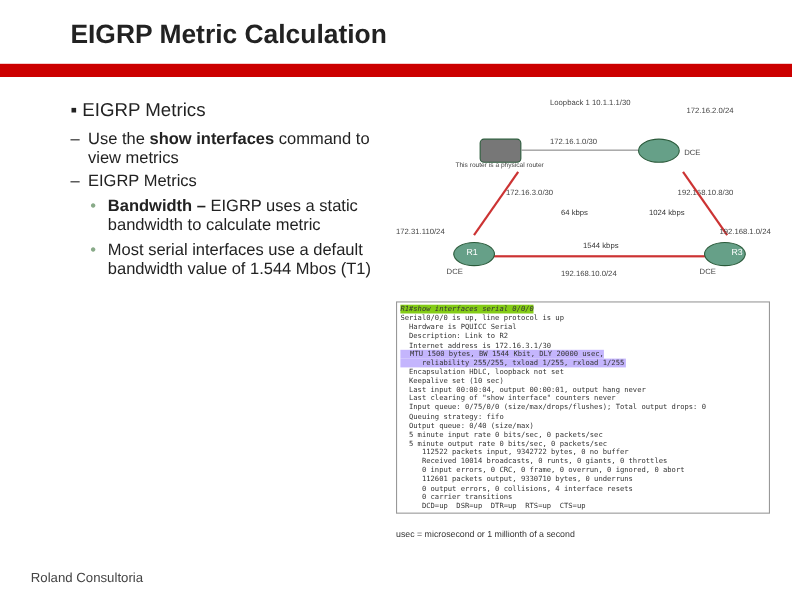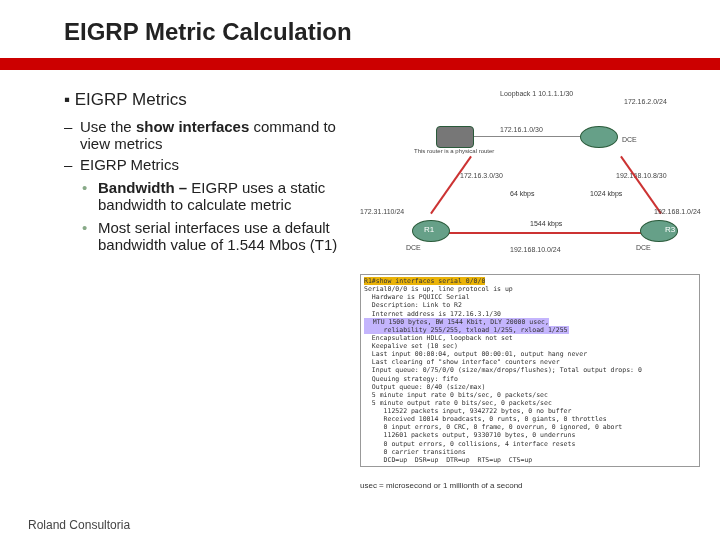--- a/index.html
+++ b/index.html
@@ -18,21 +18,21 @@
   .sub::before { content: "• "; color: #8a8; position: absolute; left: -16px; }
   .diagram { position: relative; width: 340px; height: 180px; margin-bottom: 4px; }
   .router { position: absolute; width: 38px; height: 22px; background: #66a088; border-radius: 50%; border: 1px solid #2a5a3a; }
   .router.isp { border-radius: 4px; background: #777; }
   .rlabel { position: absolute; font-size: 8px; color: #222; }
   .netlabel { position: absolute; font-size: 7px; color: #444; white-space: nowrap; }
   .linkline { position: absolute; background: #888; }
   .link-red { position: absolute; background: #c33; transform: skewY(8deg); }
   .bwlabel { position: absolute; font-size: 7px; color: #333; }
   .cli { width: 340px; font-family: monospace; font-size: 6.5px; line-height: 1.25; background: #fff; border: 1px solid #999; padding: 2px 3px; color: #333; white-space: pre; overflow: hidden; }
-  .cli .cmd { background: #eab308; display: inline; }
+  .cli .cmd { background: #84cc16; display: inline; font-style: italic; }
   .cli-highlight-line { background: #c4b5fd; padding: 0 1px; }
   .footnote { font-size: 8px; color: #333; margin-top: 14px; }
   .footer { position: absolute; bottom: 8px; left: 28px; font-size: 12px; color: #444; }
 </style>
 </head>
 <body>
 
 <div class="slide">
   <h1 class="title">EIGRP Metric Calculation</h1>
   <div class="redbar"></div>

